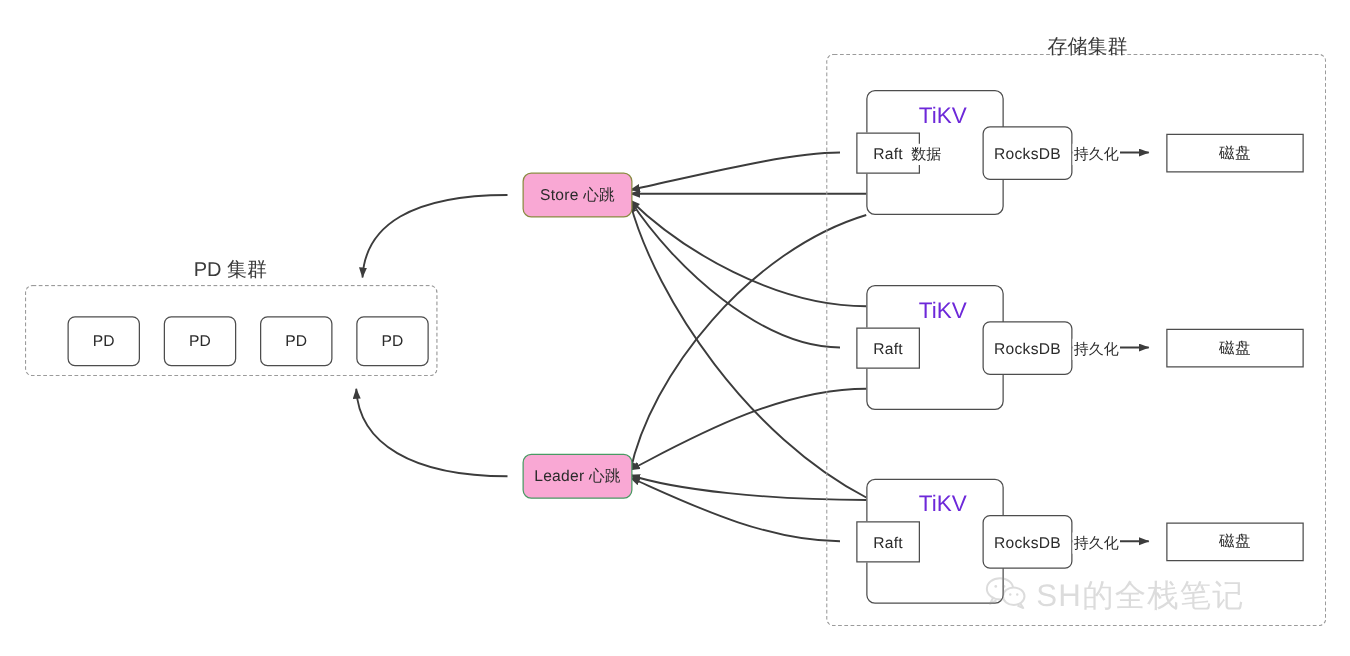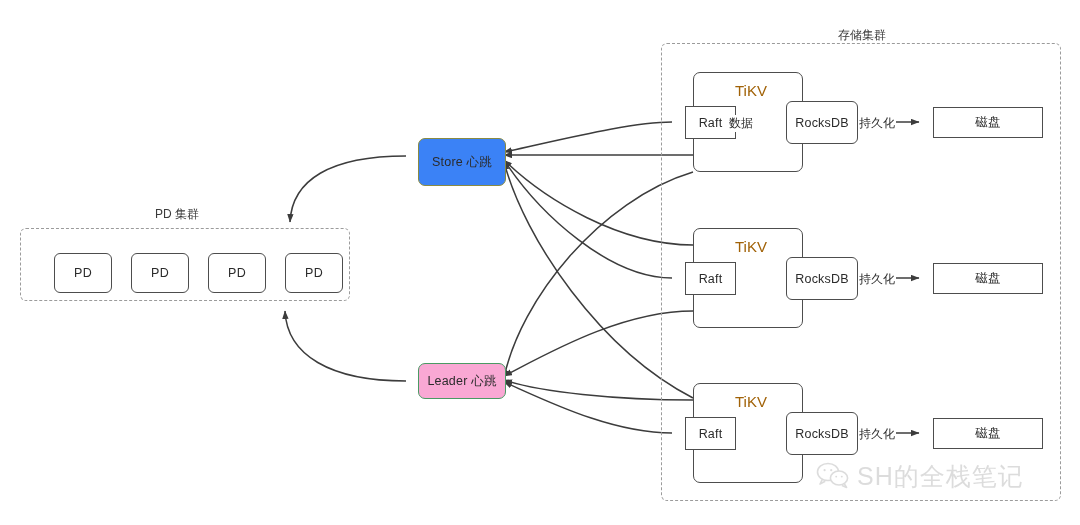--- a/index.html
+++ b/index.html
@@ -44,37 +44,37 @@
   .group-box {
     position: absolute;
     box-sizing: border-box;
     border: 1.5px dashed #9b9b9b;
     border-radius: 6px;
     background: transparent;
     z-index: 1;
   }
   .group-label {
     position: absolute;
-    font-size: 12px;
+    font-size: 16px;
     color: #3a3a3a;
     white-space: nowrap;
     z-index: 2;
   }
   .tikv-box {
     position: absolute;
     box-sizing: border-box;
     border: 1.6px solid #4d4d4d;
     border-radius: 7px;
     background: #ffffff;
     z-index: 2;
   }
   .tikv-label {
     position: absolute;
-    font-size: 15px;
-    color: #a16207;
+    font-size: 18px;
+    color: #6d28d9;
     white-space: nowrap;
     z-index: 4;
   }
   .rounded {
     border-radius: 6px;
     align-items: center;
   }
   .heartbeat {
     border-radius: 7px;
     font-size: 12.5px;
@@ -161,22 +161,22 @@
   <div class="node rounded" style="left:119px; top:253px; width:58px; height:40px;">
     <span>PD</span>
   </div>
   <div class="node rounded" style="left:196px; top:253px; width:58px; height:40px;">
     <span>PD</span>
   </div>
   <div class="node rounded" style="left:273px; top:253px; width:58px; height:40px;">
     <span>PD</span>
   </div>
 
-  <div class="node heartbeat" style="left:406px; top:138px; width:88px; height:48px;
-              background:#3b82f6; border-color:#8a8b42;">
+  <div class="node heartbeat" style="left:406px; top:138px; width:88px; height:36px;
+              background:#f9a8d4; border-color:#8a8b42;">
     <span>Store 心跳</span>
   </div>
 
   <div class="node heartbeat" style="left:406px; top:363px; width:88px; height:36px;
               background:#f9a8d4; border-color:#4a9a64;">
     <span>Leader 心跳</span>
   </div>
 
   <div class="group-label" style="left:838px; top:27px;">存储集群</div>
   <div class="group-box" style="left:661px; top:43px; width:400px; height:458px;"></div>
@@ -217,21 +217,21 @@
     <span>Raft</span>
   </div>
   <div class="node rounded" style="left:774px; top:412px; width:72px; height:43px;">
     <span>RocksDB</span>
   </div>
   <div class="node" style="left:921px; top:418px; width:110px; height:31px;">
     <span>磁盘</span>
   </div>
   <div class="edge-label" style="left:858px; top:426px;">持久化</div>
 
-  <div class="watermark" style="left:816px; top:460px;">
+  <div class="watermark" style="left:788px; top:460px;">
     <span style="display:inline-block;">
       <svg width="34" height="28" viewBox="0 0 34 28" fill="none" stroke="#8d8d8d" stroke-width="1.6">
         <ellipse cx="12" cy="11" rx="10.5" ry="8.5"></ellipse>
         <path d="M6.5,18.2 L4,23 L9.2,20.2" stroke-linejoin="round"></path>
         <circle cx="8.6" cy="9.2" r="1.1" fill="#8d8d8d" stroke="none"></circle>
         <circle cx="15.2" cy="9.2" r="1.1" fill="#8d8d8d" stroke="none"></circle>
         <ellipse cx="23" cy="17" rx="8.6" ry="7" fill="#ffffff"></ellipse>
         <path d="M28.2,22.6 L30.6,26.4 L26,24.4" stroke-linejoin="round"></path>
         <circle cx="20.2" cy="15.6" r="0.95" fill="#8d8d8d" stroke="none"></circle>
         <circle cx="25.8" cy="15.6" r="0.95" fill="#8d8d8d" stroke="none"></circle>

